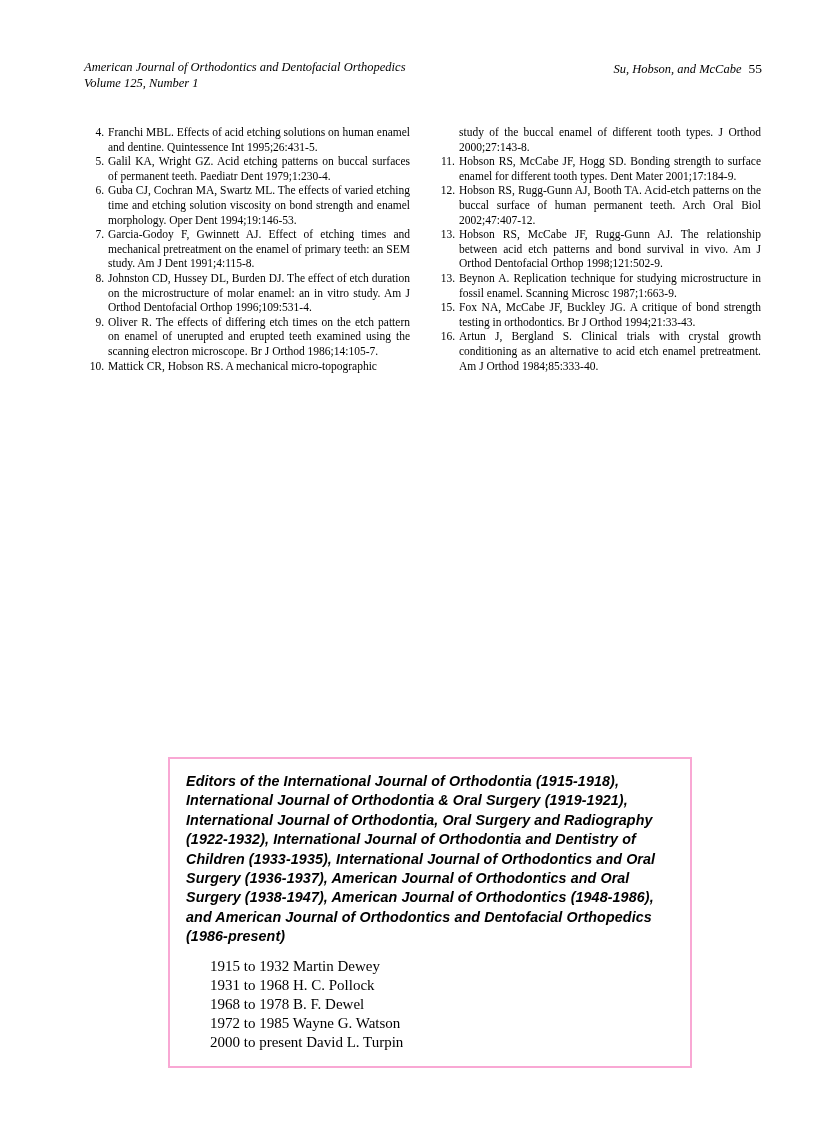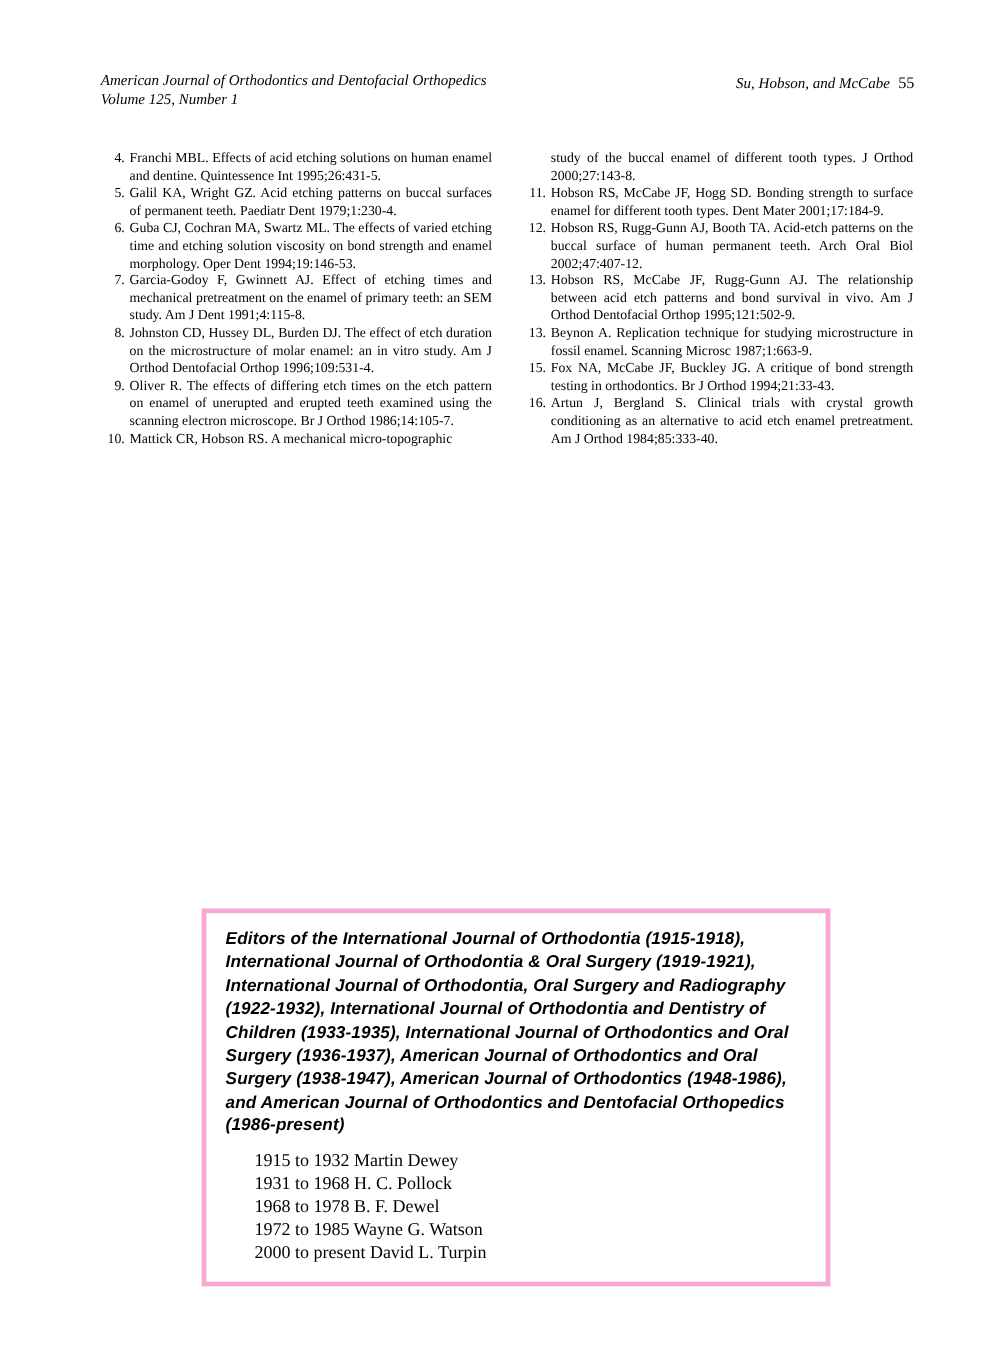--- a/index.html
+++ b/index.html
@@ -23,21 +23,21 @@
     position:absolute; top:125px; left:84px; width:678px;
     display:flex; gap:25px;
   }
   .ref-col { width:326px; }
   .ref { display:flex; font-size:11.5px; line-height:14.6px; }
   .ref-num { width:20px; flex:none; text-align:right; }
   .ref-text { flex:1; padding-left:4px; text-align:justify; }
   
   .editors-box {
     position:absolute; left:168px; top:757px; width:524px;
-    border:4px solid #f9a8d4;
+    border:2px solid #f9a8d4;
     padding:13px 16px 14px 16px;
     background:#fff;
   }
   .box-heading {
     font-family:"Liberation Sans", sans-serif;
     font-weight:bold; font-style:italic;
     font-size:14.3px; line-height:19.4px;
     letter-spacing:0.1px;
   }
   .editor-list { margin-top:10px; font-size:15px; line-height:19px; }
@@ -98,21 +98,21 @@
       <div class="ref">
         <span class="ref-num">11.</span>
         <span class="ref-text">Hobson RS, McCabe JF, Hogg SD. Bonding strength to surface enamel for different tooth types. Dent Mater 2001;17:184-9.</span>
       </div>
       <div class="ref">
         <span class="ref-num">12.</span>
         <span class="ref-text">Hobson RS, Rugg-Gunn AJ, Booth TA. Acid-etch patterns on the buccal surface of human permanent teeth. Arch Oral Biol 2002;47:407-12.</span>
       </div>
       <div class="ref">
         <span class="ref-num">13.</span>
-        <span class="ref-text">Hobson RS, McCabe JF, Rugg-Gunn AJ. The relationship between acid etch patterns and bond survival in vivo. Am J Orthod Dentofacial Orthop 1995;121:502-9.</span>
+        <span class="ref-text">Hobson RS, McCabe JF, Rugg-Gunn AJ. The relationship between acid etch patterns and bond survival in vivo. Am J Orthod Dentofacial Orthop 1998;121:502-9.</span>
       </div>
       <div class="ref">
         <span class="ref-num">13.</span>
         <span class="ref-text">Beynon A. Replication technique for studying microstructure in fossil enamel. Scanning Microsc 1987;1:663-9.</span>
       </div>
       <div class="ref">
         <span class="ref-num">15.</span>
         <span class="ref-text">Fox NA, McCabe JF, Buckley JG. A critique of bond strength testing in orthodontics. Br J Orthod 1994;21:33-43.</span>
       </div>
       <div class="ref">

